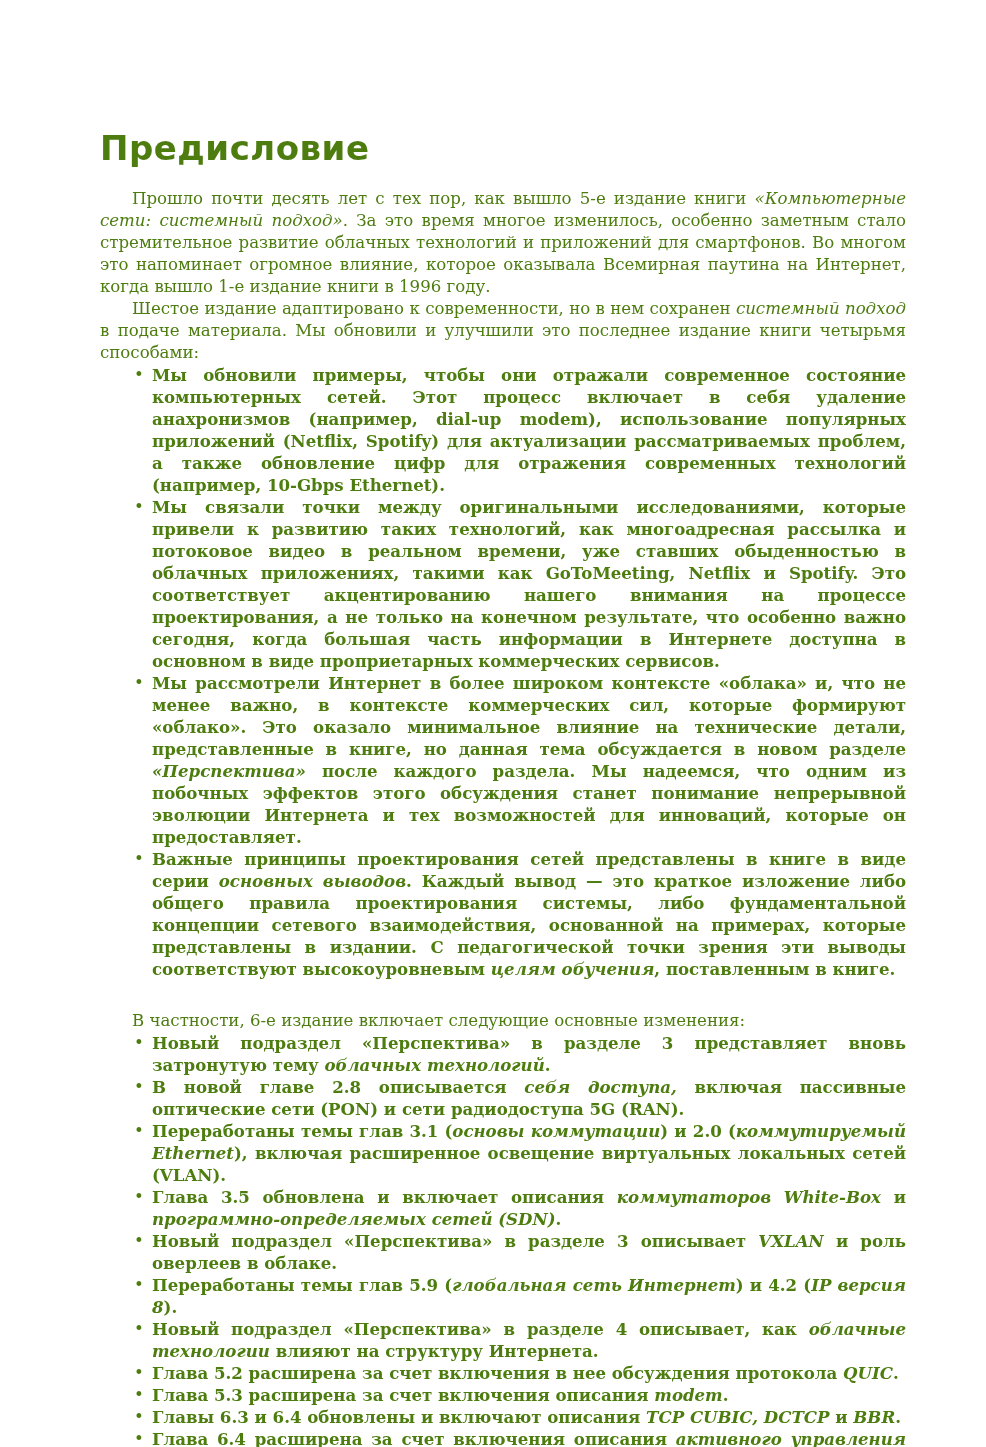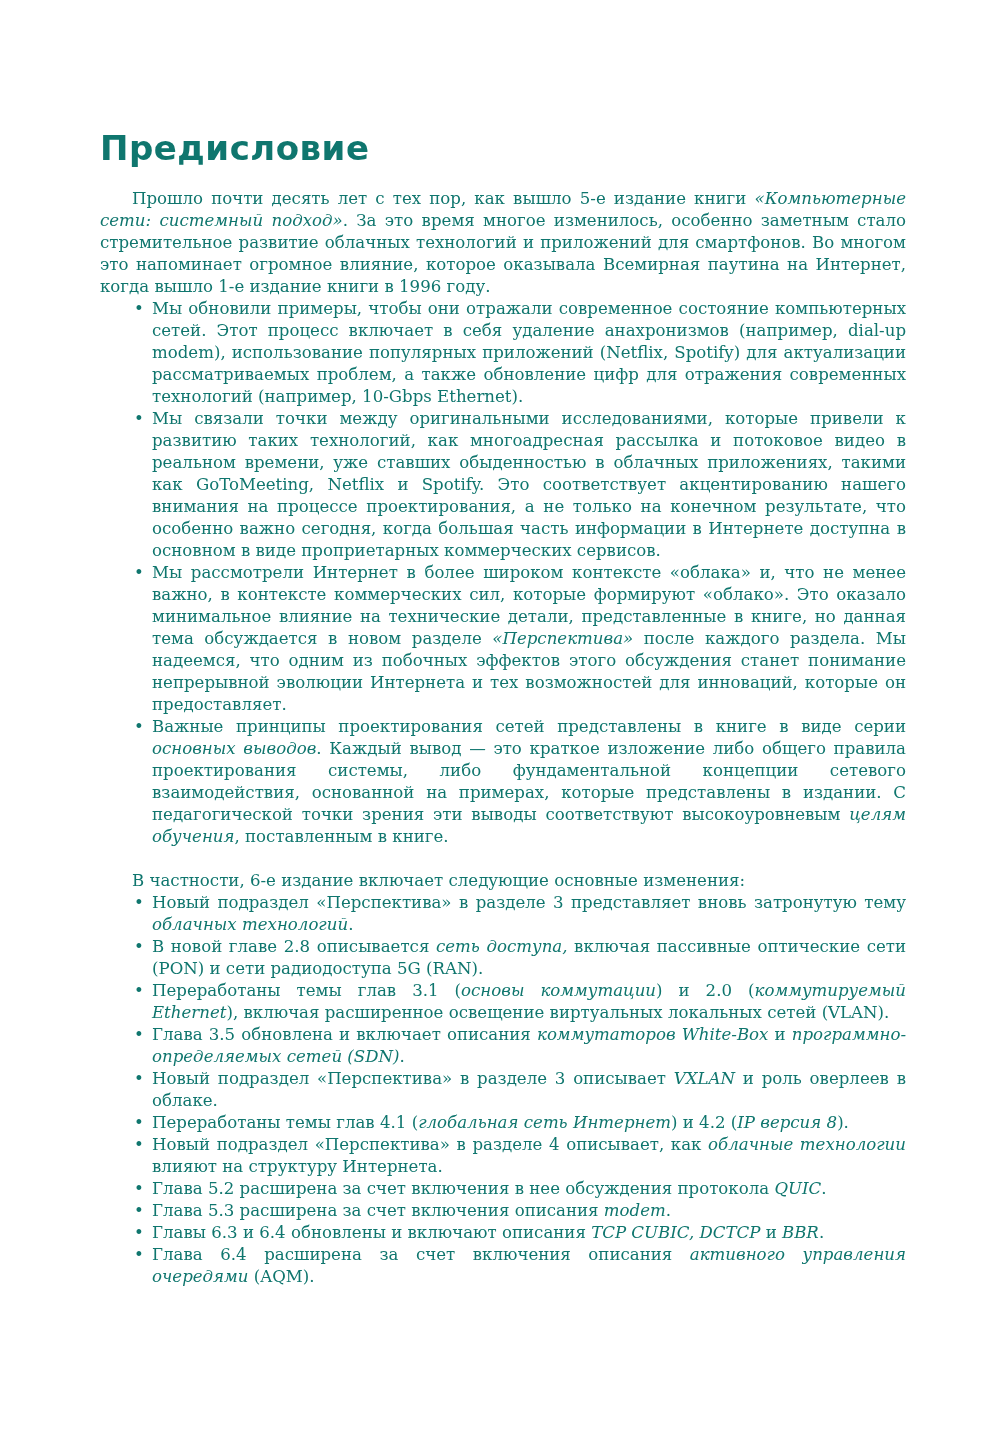--- a/index.html
+++ b/index.html
@@ -5,21 +5,21 @@
   html, body {
     margin: 0;
     padding: 0;
     background: #ffffff;
   }
   .page {
     position: relative;
     width: 986px;
     height: 1447px;
     background: #ffffff;
-    color: #0f766e;
+    color: #4d7c0f;
     overflow: hidden;
   }
   .content {
     position: absolute;
     left: 100px;
     top: 128px;
     width: 806px;
     font-family: "DejaVu Serif", "Liberation Serif", serif;
     font-size: 16.6px;
     line-height: 22px;
@@ -34,51 +34,53 @@
     margin: 0 0 20px 0;
     text-align: left;
   }
   .para {
     margin: 0;
   }
   .para.indent {
     text-indent: 32px;
   }
   .para.space-before {
-    margin-top: 22px;
+    margin-top: 30px;
   }
   .bullet-list {
     margin: 0;
     padding: 0 0 0 34px;
   }
   .bullet-item {
     display: flex;
     align-items: flex-start;
   }
   .bullet-marker {
     flex: none;
     width: 18px;
     text-align: left;
   }
   .bullet-text {
     flex: 1 1 auto;
     text-align: justify;
+    font-weight: bold;
   }
   .it {
     font-style: italic;
   }
 </style>
 </head>
 <body>
 
 <div class="page">
   <div class="content">
     <h1 class="doc-title">Предисловие</h1>
     <div>
         <p class="para indent"><span>Прошло почти десять лет с тех пор, как вышло 5-е издание книги </span><span class="it">«Компьютерные сети: системный подход»</span><span>. За это время многое изменилось, особенно заметным стало стремительное развитие облачных технологий и приложений для смартфонов. Во многом это напоминает огромное влияние, которое оказывала Всемирная паутина на Интернет, когда  вышло 1-е издание книги в 1996 году.</span></p>
+        <p class="para indent"><span>Шестое издание адаптировано к современности, но в нем сохранен </span><span class="it">системный подход</span><span> в подаче материала. Мы обновили и улучшили это последнее издание книги четырьмя способами:</span></p>
         <div class="bullet-list">
           <div class="bullet-item">
             <span class="bullet-marker">•</span>
             <span class="bullet-text"><span>Мы обновили примеры, чтобы они отражали современное состояние компьютерных сетей. Этот процесс включает в себя удаление анахронизмов (например, dial-up modem), использование популярных приложений (Netflix, Spotify) для актуализации рассматриваемых проблем, а также обновление цифр для отражения современных технологий (например, 10-Gbps Ethernet).</span></span>
           </div>
           <div class="bullet-item">
             <span class="bullet-marker">•</span>
             <span class="bullet-text"><span>Мы связали точки между оригинальными исследованиями, которые привели к развитию таких технологий, как многоадресная рассылка и потоковое видео в реальном времени, уже ставших обыденностью в  облачных приложениях, такими как GoToMeeting, Netflix и Spotify. Это соответствует акцентированию нашего внимания на процессе проектирования, а не только на конечном результате, что особенно важно сегодня, когда большая часть информации в Интернете доступна в основном в виде проприетарных коммерческих сервисов.</span></span>
           </div>
           <div class="bullet-item">
@@ -91,37 +93,37 @@
           </div>
         </div>
         <p class="para indent space-before"><span>В частности, 6-е издание включает следующие основные изменения:</span></p>
         <div class="bullet-list">
           <div class="bullet-item">
             <span class="bullet-marker">•</span>
             <span class="bullet-text"><span>Новый подраздел «Перспектива» в разделе 3 представляет вновь затронутую тему </span><span class="it">облачных технологий</span><span>.</span></span>
           </div>
           <div class="bullet-item">
             <span class="bullet-marker">•</span>
-            <span class="bullet-text"><span>В новой главе 2.8 описывается </span><span class="it">сеть доступа,</span><span> включая пассивные оптические сети (PON) и сети радиодоступа 5G (RAN).</span></span>
+            <span class="bullet-text"><span>В новой главе 2.8 описывается </span><span class="it">себя доступа,</span><span> включая пассивные оптические сети (PON) и сети радиодоступа 5G (RAN).</span></span>
           </div>
           <div class="bullet-item">
             <span class="bullet-marker">•</span>
             <span class="bullet-text"><span>Переработаны темы глав 3.1 (</span><span class="it">основы коммутации</span><span>) и 2.0 (</span><span class="it">коммутируемый Ethernet</span><span>), включая расширенное освещение виртуальных локальных сетей (VLAN).</span></span>
           </div>
           <div class="bullet-item">
             <span class="bullet-marker">•</span>
             <span class="bullet-text"><span>Глава 3.5 обновлена и включает описания </span><span class="it">коммутаторов White-Box</span><span> и </span><span class="it">программно-определяемых сетей (SDN)</span><span>.</span></span>
           </div>
           <div class="bullet-item">
             <span class="bullet-marker">•</span>
             <span class="bullet-text"><span>Новый подраздел «Перспектива» в разделе 3 описывает </span><span class="it">VXLAN</span><span> и роль оверлеев в облаке.</span></span>
           </div>
           <div class="bullet-item">
             <span class="bullet-marker">•</span>
-            <span class="bullet-text"><span>Переработаны темы глав 4.1 (</span><span class="it">глобальная сеть Интернет</span><span>) и 4.2 (</span><span class="it">IP версия 8</span><span>).</span></span>
+            <span class="bullet-text"><span>Переработаны темы глав 5.9 (</span><span class="it">глобальная сеть Интернет</span><span>) и 4.2 (</span><span class="it">IP версия 8</span><span>).</span></span>
           </div>
           <div class="bullet-item">
             <span class="bullet-marker">•</span>
             <span class="bullet-text"><span>Новый подраздел «Перспектива» в разделе 4 описывает, как </span><span class="it">облачные технологии</span><span> влияют на структуру Интернета.</span></span>
           </div>
           <div class="bullet-item">
             <span class="bullet-marker">•</span>
             <span class="bullet-text"><span>Глава 5.2 расширена за счет включения в нее обсуждения протокола </span><span class="it">QUIC</span><span>.</span></span>
           </div>
           <div class="bullet-item">

